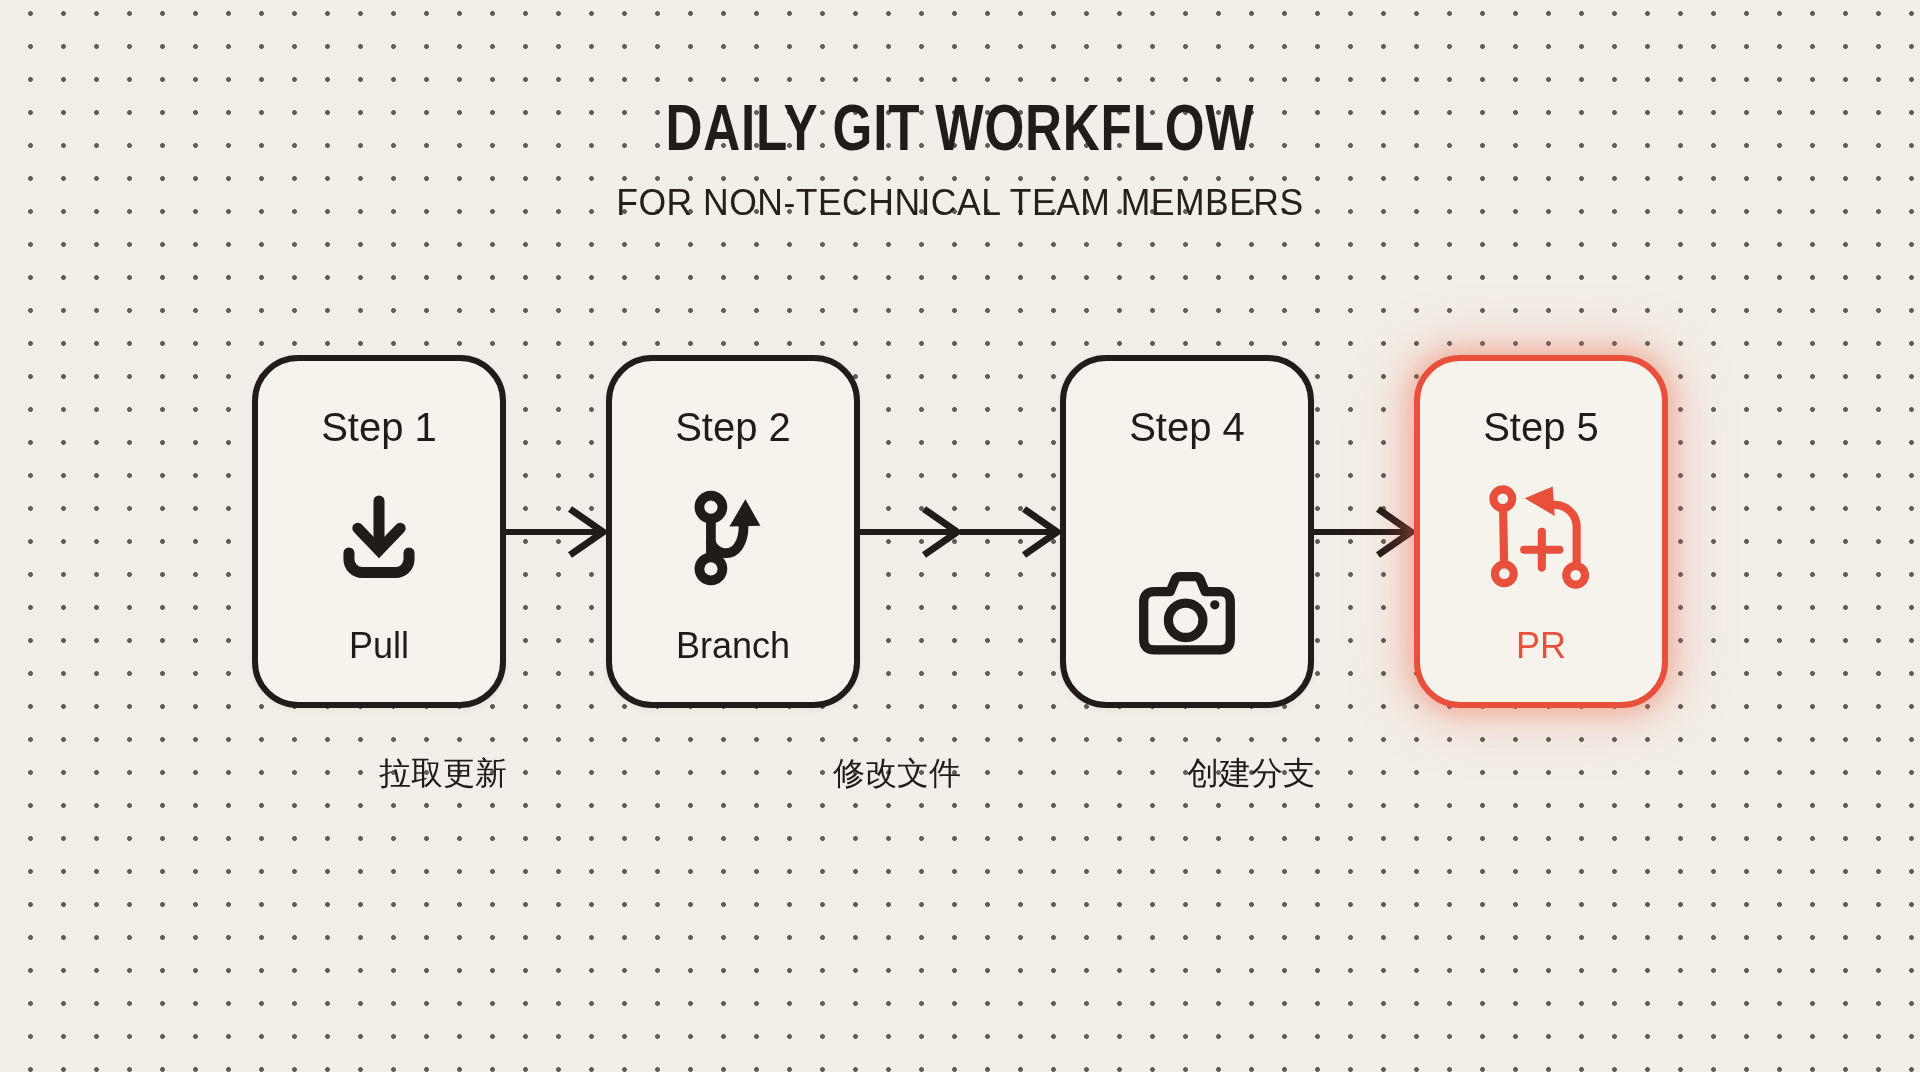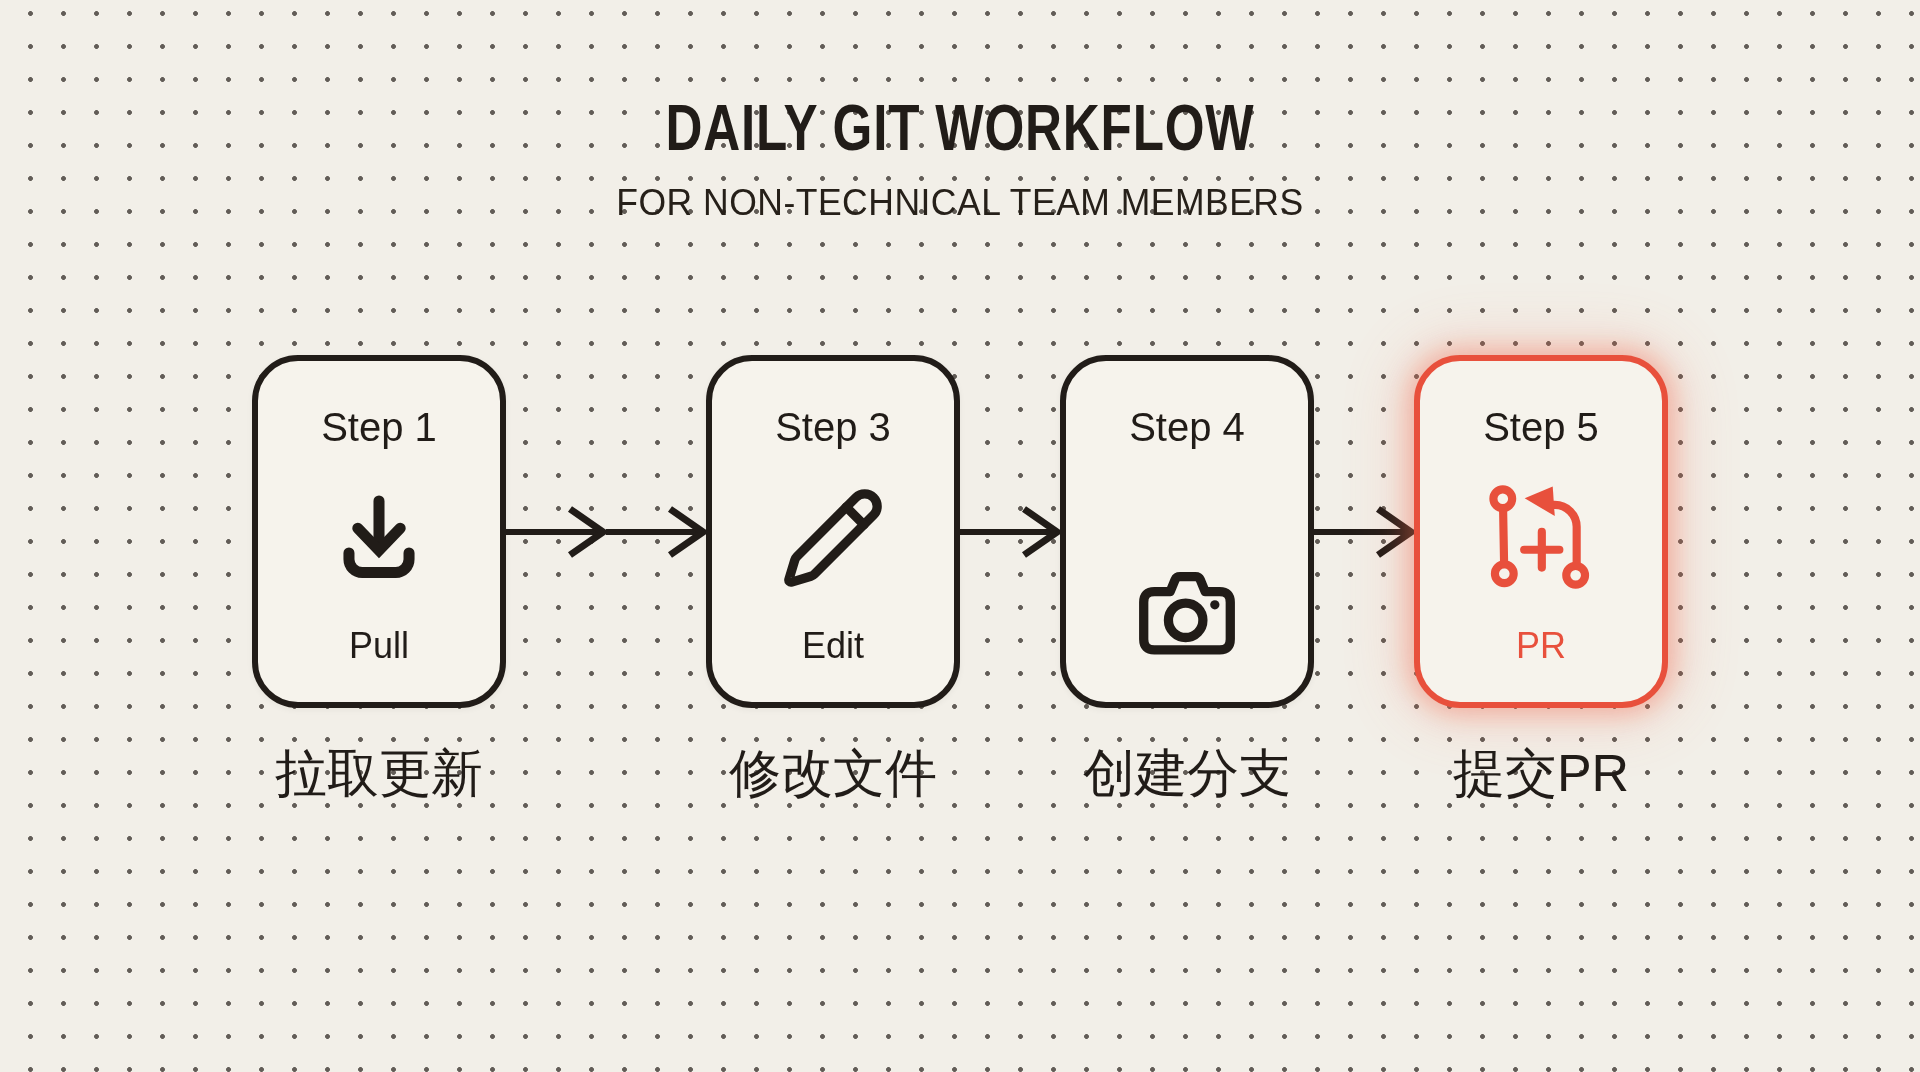--- a/index.html
+++ b/index.html
@@ -67,22 +67,22 @@
   .accent-stroke{stroke:var(--accent);fill:none;}
   .arrow-cell{
     width:100px;display:flex;align-items:center;justify-content:center;
   }
   .arrow-cell svg{width:100px;height:64px;display:block;}
   .caption-row{
     position:absolute;top:744px;left:0;width:100%;
     display:flex;justify-content:center;
   }
   .caption-cell{
-    width:254px;text-align:center;
-    font-size:52px;font-weight:500;color:var(--ink);
+    width:254px;
+    font-size:32px;font-weight:500;color:var(--ink);
     line-height:58px;
   }
   .caption-spacer{width:100px;}
 </style>
 </head>
 <body>
 
 <div class="header">
   <div class="title">DAILY GIT WORKFLOW</div>
   <div class="subtitle">FOR NON-TECHNICAL TEAM MEMBERS</div>
@@ -104,40 +104,43 @@
     <div class="step-name">Pull</div>
   </div>
 
   <div class="arrow-cell">
     <svg viewBox="0 0 100 64">
       <line x1="0" y1="32" x2="92" y2="32" stroke="#211C18" stroke-width="6"></line>
       <polyline points="64,9 97,32 64,55" fill="none" stroke="#211C18" stroke-width="7" stroke-linejoin="miter"></polyline>
     </svg>
   </div>
 
+  <div class="card">
+    <div class="step-label">Step 2</div>
+    <div class="icon-box">
+      <svg viewBox="0 0 24 24">
+        <g class="ink-stroke" stroke-width="2.2" stroke-linecap="round">
+          <circle cx="7" cy="5" r="2.6"></circle>
+          <circle cx="7" cy="19" r="2.6"></circle>
+          <path d="M7 7.8 V16.2"></path>
+          <path d="M7 13.1 C8.3 15.9 11.6 16.2 13.2 13.9 C14.1 12.6 14.4 11.2 14.4 9.3"></path>
+        </g>
+        <polygon points="14.8,3.2 11.2,9.4 18.2,9.2" fill="#211C18"></polygon>
+      </svg>
+    </div>
+    <div class="step-name">Branch</div>
+  </div>
 
   <div class="arrow-cell">
     <svg viewBox="0 0 100 64">
       <line x1="0" y1="32" x2="92" y2="32" stroke="#211C18" stroke-width="6"></line>
       <polyline points="64,9 97,32 64,55" fill="none" stroke="#211C18" stroke-width="7" stroke-linejoin="miter"></polyline>
     </svg>
   </div>
 
-  <div class="card">
-    <div class="step-label">Step 3</div>
-    <div class="icon-box">
-      <svg viewBox="0 0 24 24">
-        <g class="ink-stroke" stroke-width="2.1" stroke-linecap="round" stroke-linejoin="round">
-          <path d="M21.174 6.812a1 1 0 0 0-3.986-3.987L3.842 16.174a2 2 0 0 0-.5.83l-1.321 4.352a.5.5 0 0 0 .623.622l4.353-1.32a2 2 0 0 0 .83-.497z"></path>
-          <path d="m15 5 4 4"></path>
-        </g>
-      </svg>
-    </div>
-    <div class="step-name">Edit</div>
-  </div>
 
   <div class="arrow-cell">
     <svg viewBox="0 0 100 64">
       <line x1="0" y1="32" x2="92" y2="32" stroke="#211C18" stroke-width="6"></line>
       <polyline points="64,9 97,32 64,55" fill="none" stroke="#211C18" stroke-width="7" stroke-linejoin="miter"></polyline>
     </svg>
   </div>
 
   <div class="card">
     <div class="step-label">Step 4</div>
@@ -181,14 +184,13 @@
 </div>
 
 <div class="caption-row">
   <div class="caption-cell">拉取更新</div>
   <div class="caption-spacer"></div>
   <div class="caption-spacer"></div>
   <div class="caption-cell">修改文件</div>
   <div class="caption-spacer"></div>
   <div class="caption-cell">创建分支</div>
   <div class="caption-spacer"></div>
-  <div class="caption-cell">提交PR</div>
 </div>
 
 </body></html>

